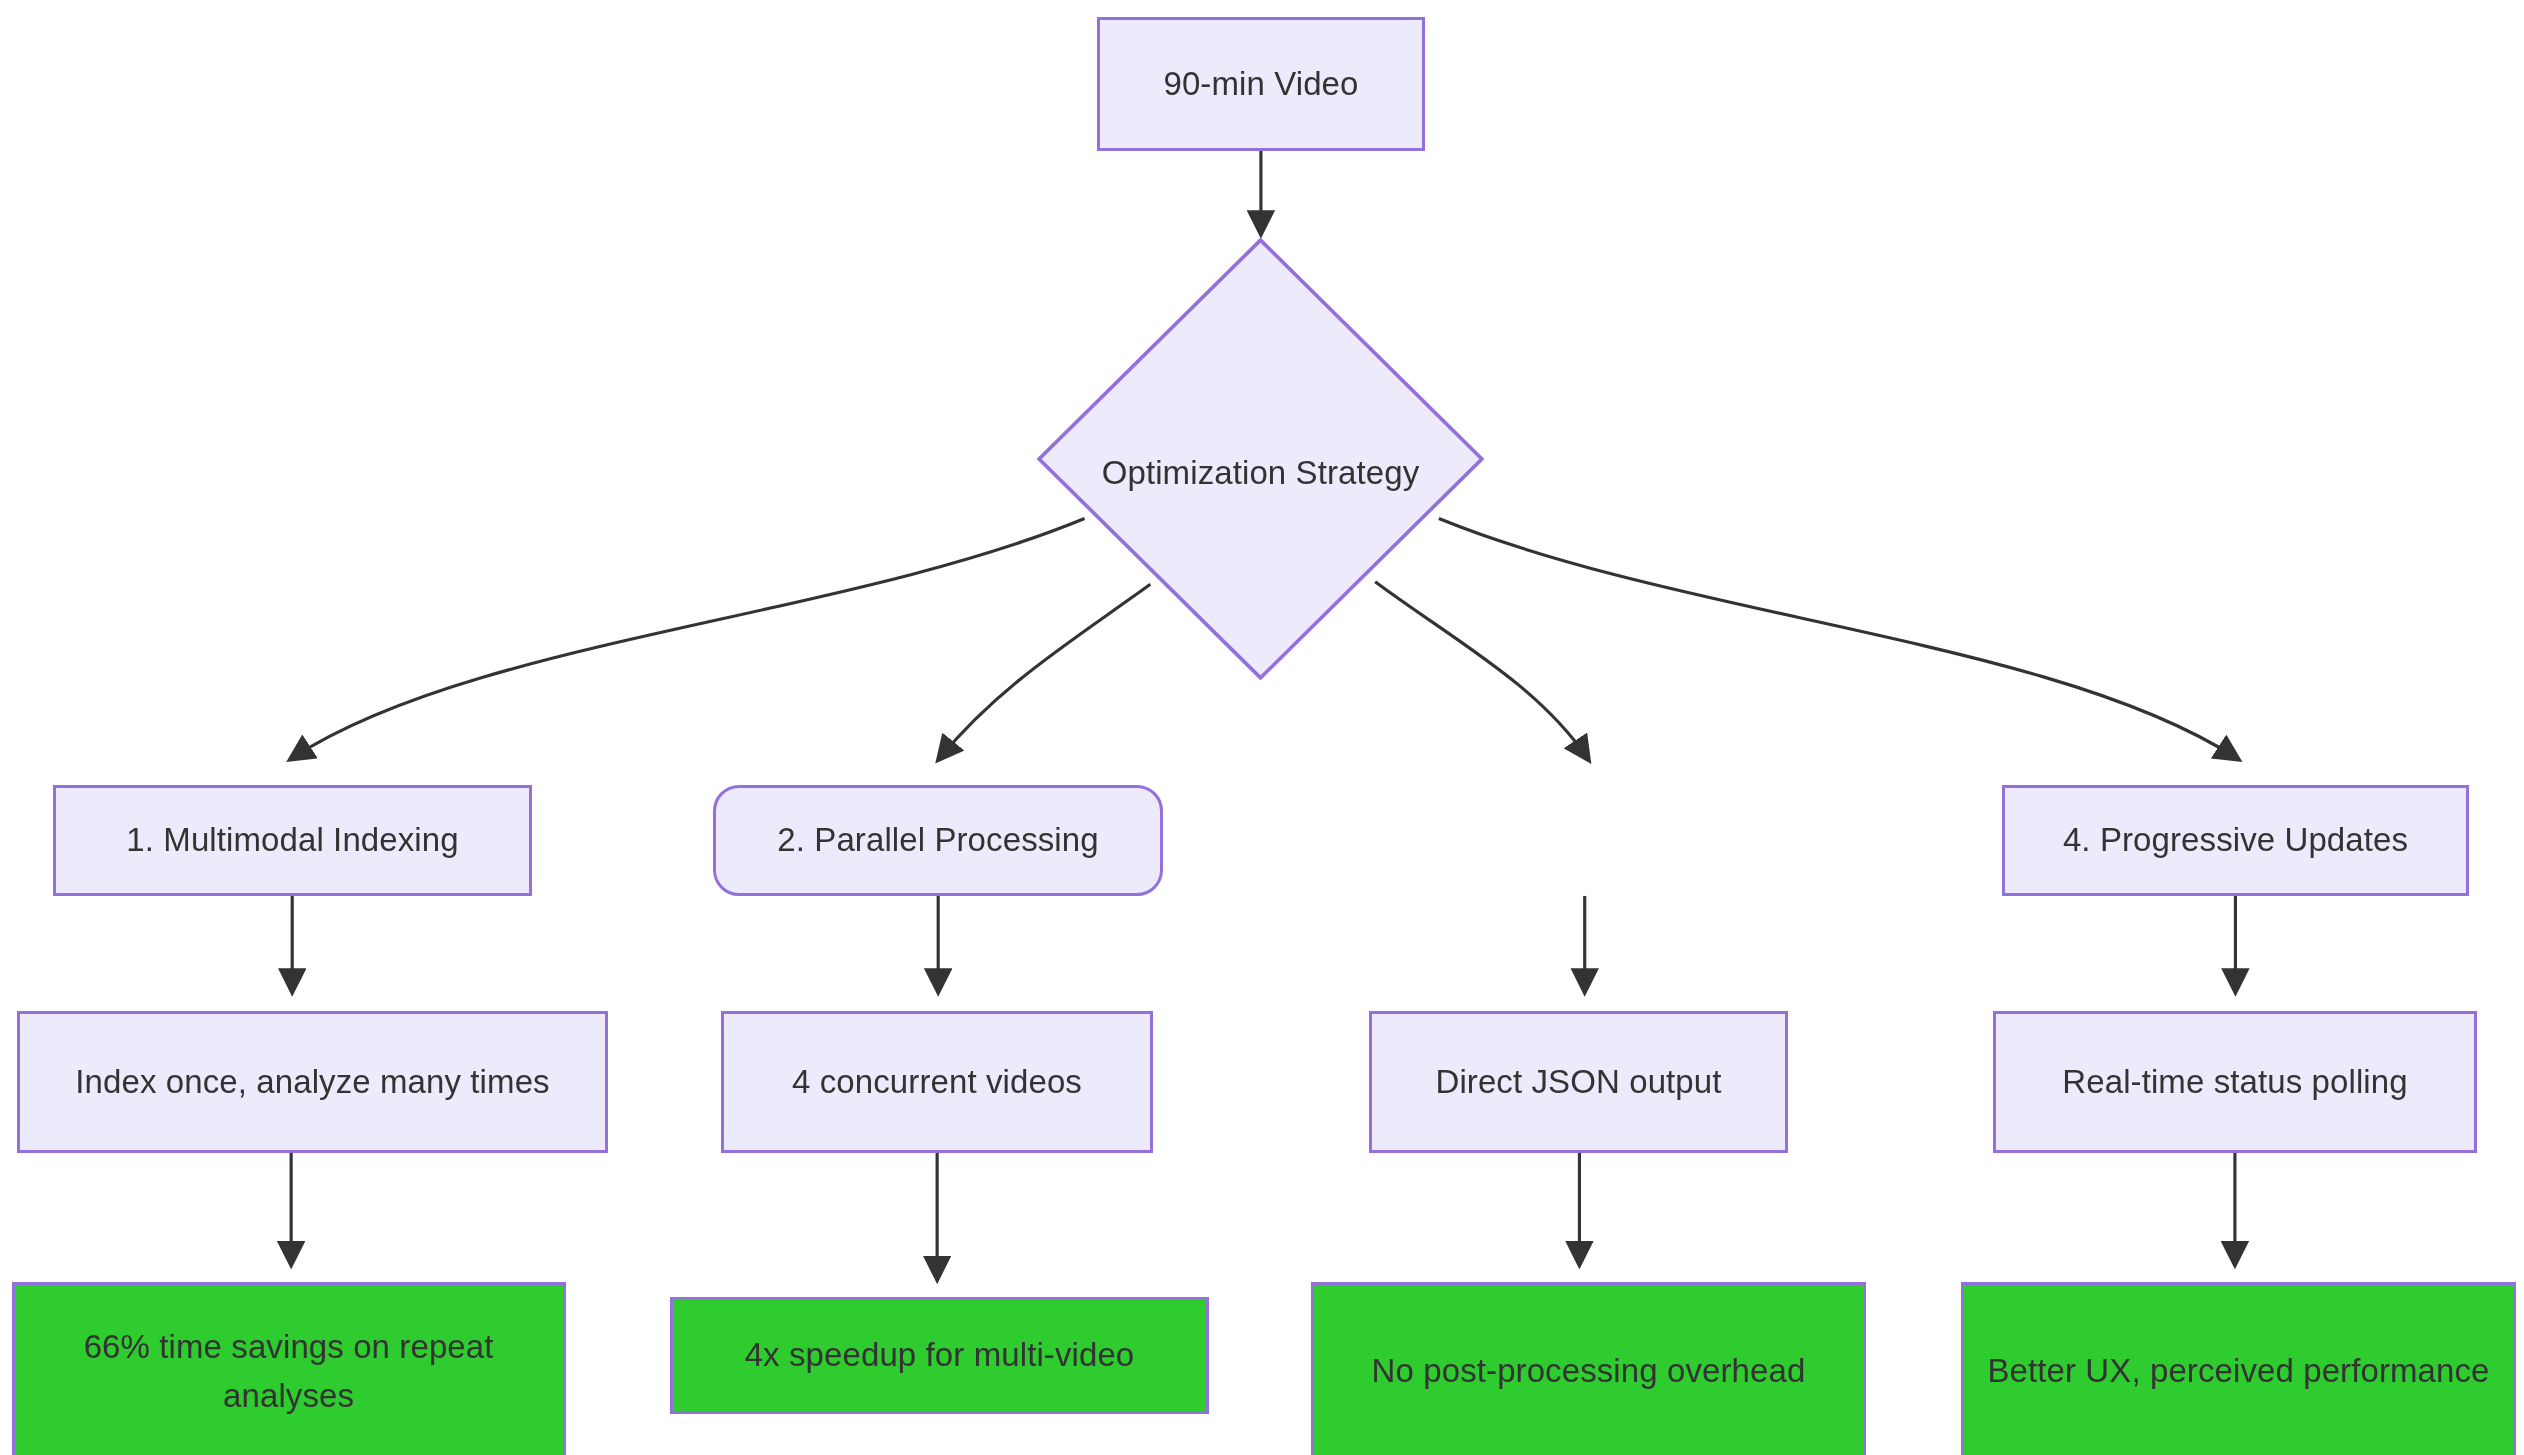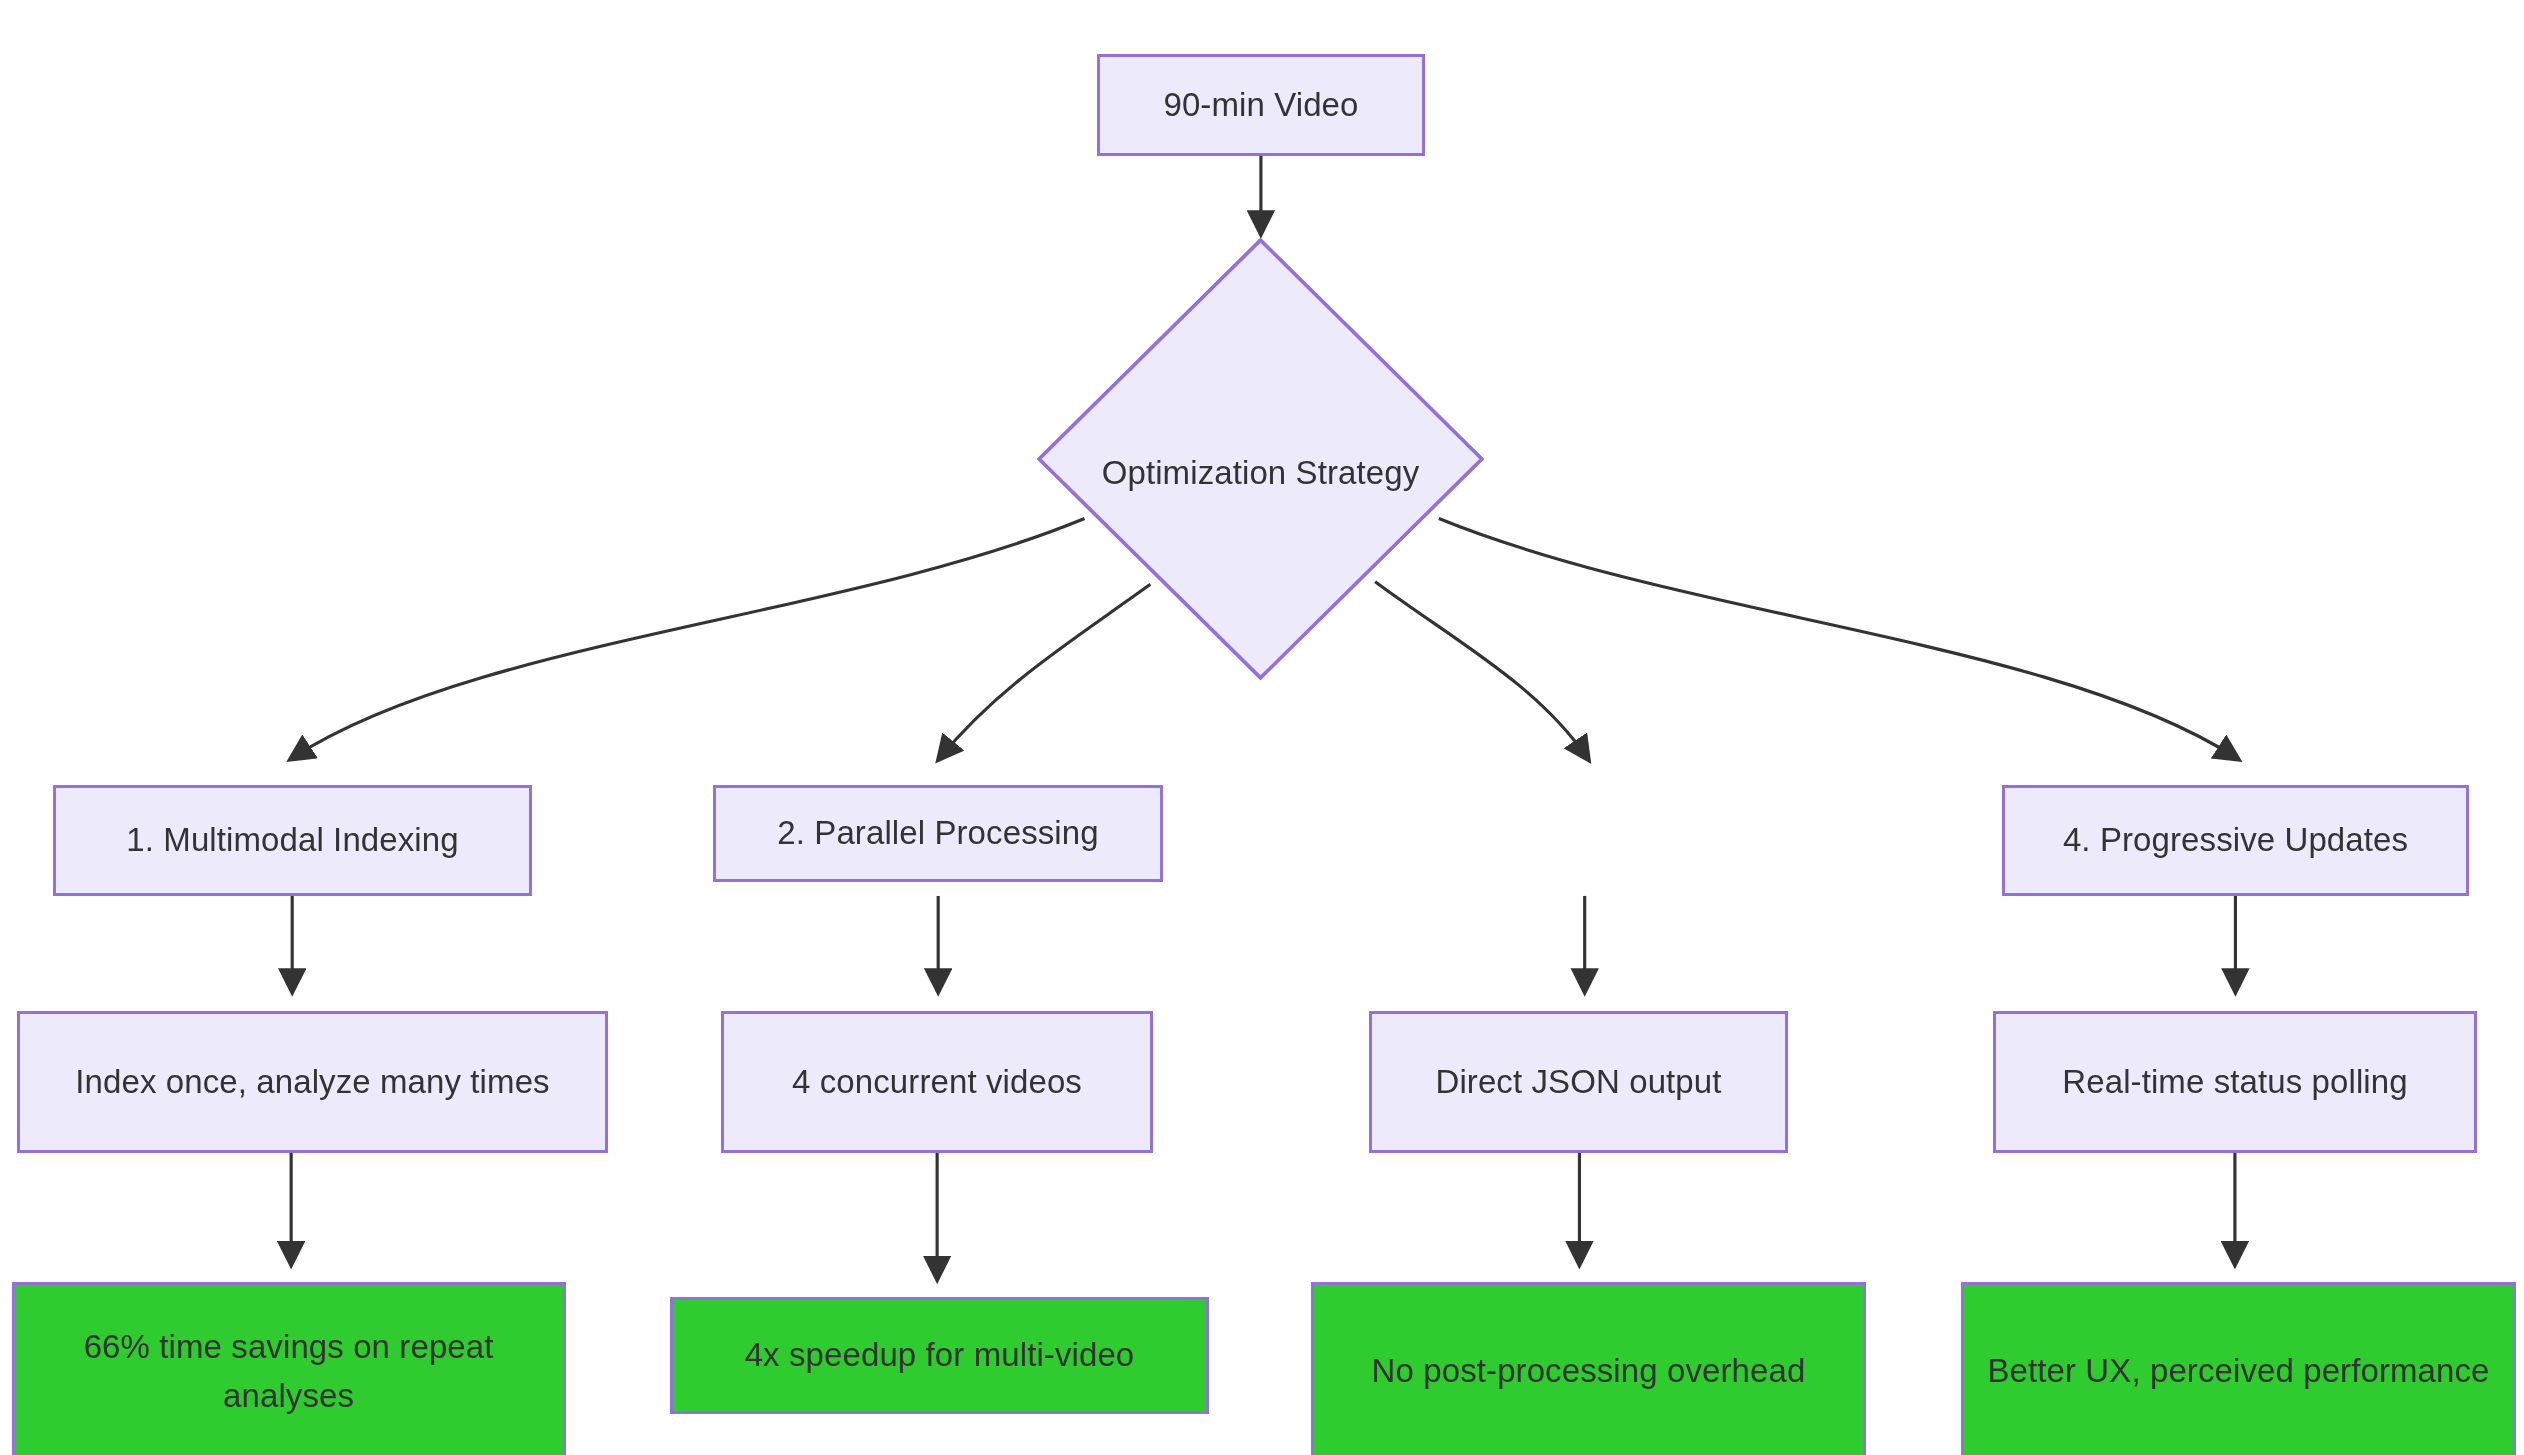--- a/index.html
+++ b/index.html
@@ -21,28 +21,28 @@
     font-size:33px;
     line-height:1.48;
     border:3.7px solid #9370DB;
     background:#ECEAFB;
     letter-spacing:0.1px;
   }
   .node.green{background:#2ECC2E;}
   .node .lbl{display:block;padding:0 9.5px;white-space:pre-line;}
 
   
-  #n-source   {left:1097px;top:17px;   width:328px; height:102px;margin-top:37px;}
+  #n-source   {left:1097px;top:17px;   width:328px; height:134px;}
   #n-decision {left:1037px;top:238px;  width:447px; height:442px;
                border:none;background:transparent;}
   .diamond-shape{position:absolute;left:0;top:0;width:100%;height:100%;}
   #n-decision .lbl{position:relative;z-index:2;font-size:33px;margin-top:28px;}
 
   #n-s1 {left:53px; top:785px; width:479px;  height:111px;}
-  #n-s2 {left:713px;top:785px; width:450px;  height:97px;}
+  #n-s2 {left:713px;top:785px; width:450px;  height:111px;border-radius:26px;}
   #n-s3 {left:1332px;top:785px; width:505px;  height:111px;}
   #n-s4 {left:2002px;top:785px; width:467px;  height:111px;}
 
   #n-d1 {left:17px;  top:1011px; width:591px; height:142px;}
   #n-d2 {left:721px;top:1011px; width:432px;  height:142px;}
   #n-d3 {left:1369px;top:1011px; width:419px;  height:142px;}
   #n-d4 {left:1993px;top:1011px; width:484px;  height:142px;}
 
   #n-r1 {left:11.6px;  top:1282px; width:554px; height:179px;}
   #n-r2 {left:670px;top:1297px; width:539px; height:117px;}

